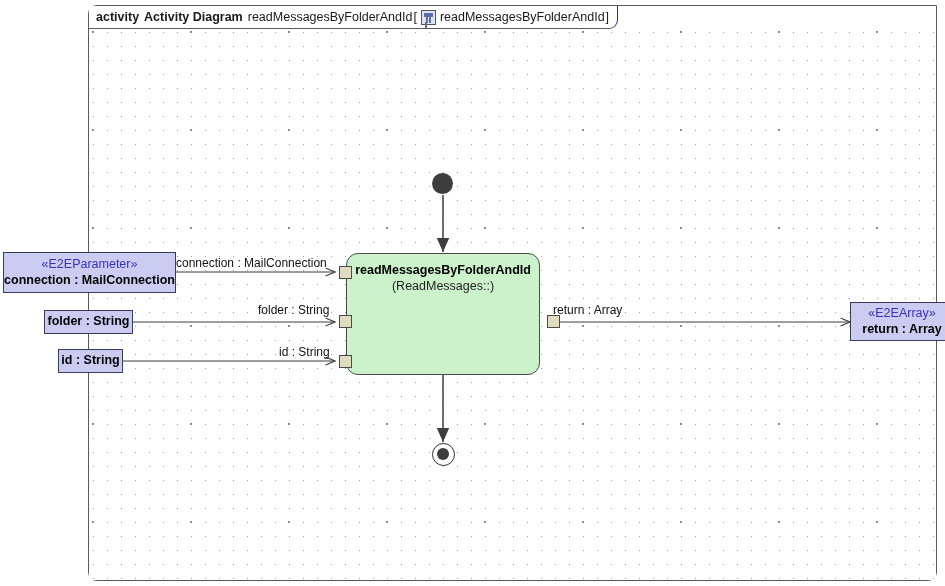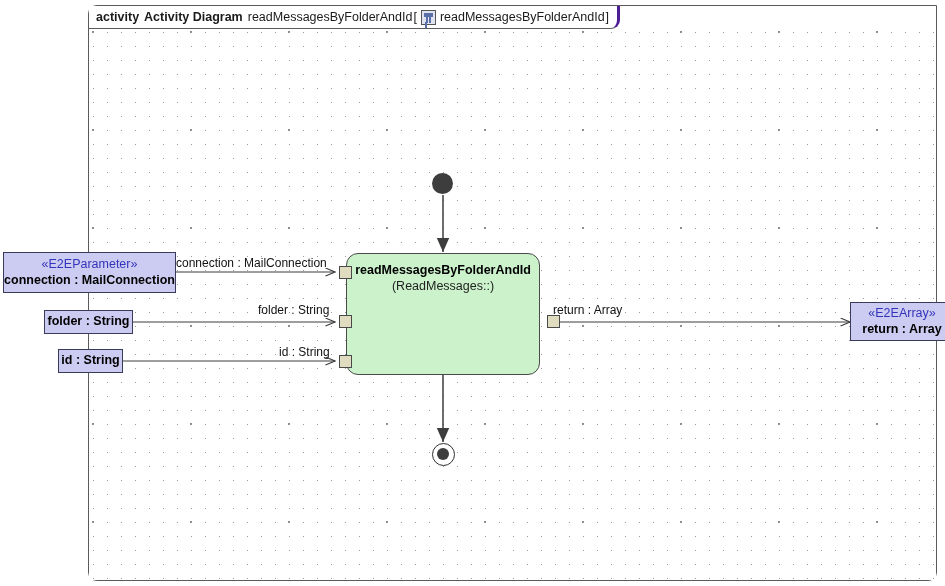--- a/index.html
+++ b/index.html
@@ -55,21 +55,21 @@
   .frame-header {
     position: absolute;
     left: 89px;
     top: 6px;
     height: 23px;
     padding: 0 7px 0 7px;
     display: flex;
     align-items: center;
     gap: 0px;
     background: #ffffff;
-    border-right: 3px solid #4c1d95;
+    border-right: 1px solid #4c1d95;
     border-bottom: 1px solid #5a5a5a;
     border-bottom-right-radius: 9px;
     box-sizing: border-box;
     white-space: nowrap;
     font-size: 12.5px;
     color: #1a1a1a;
   }
   .frame-header .kw {
     font-weight: bold;
     margin-right: 5px;

